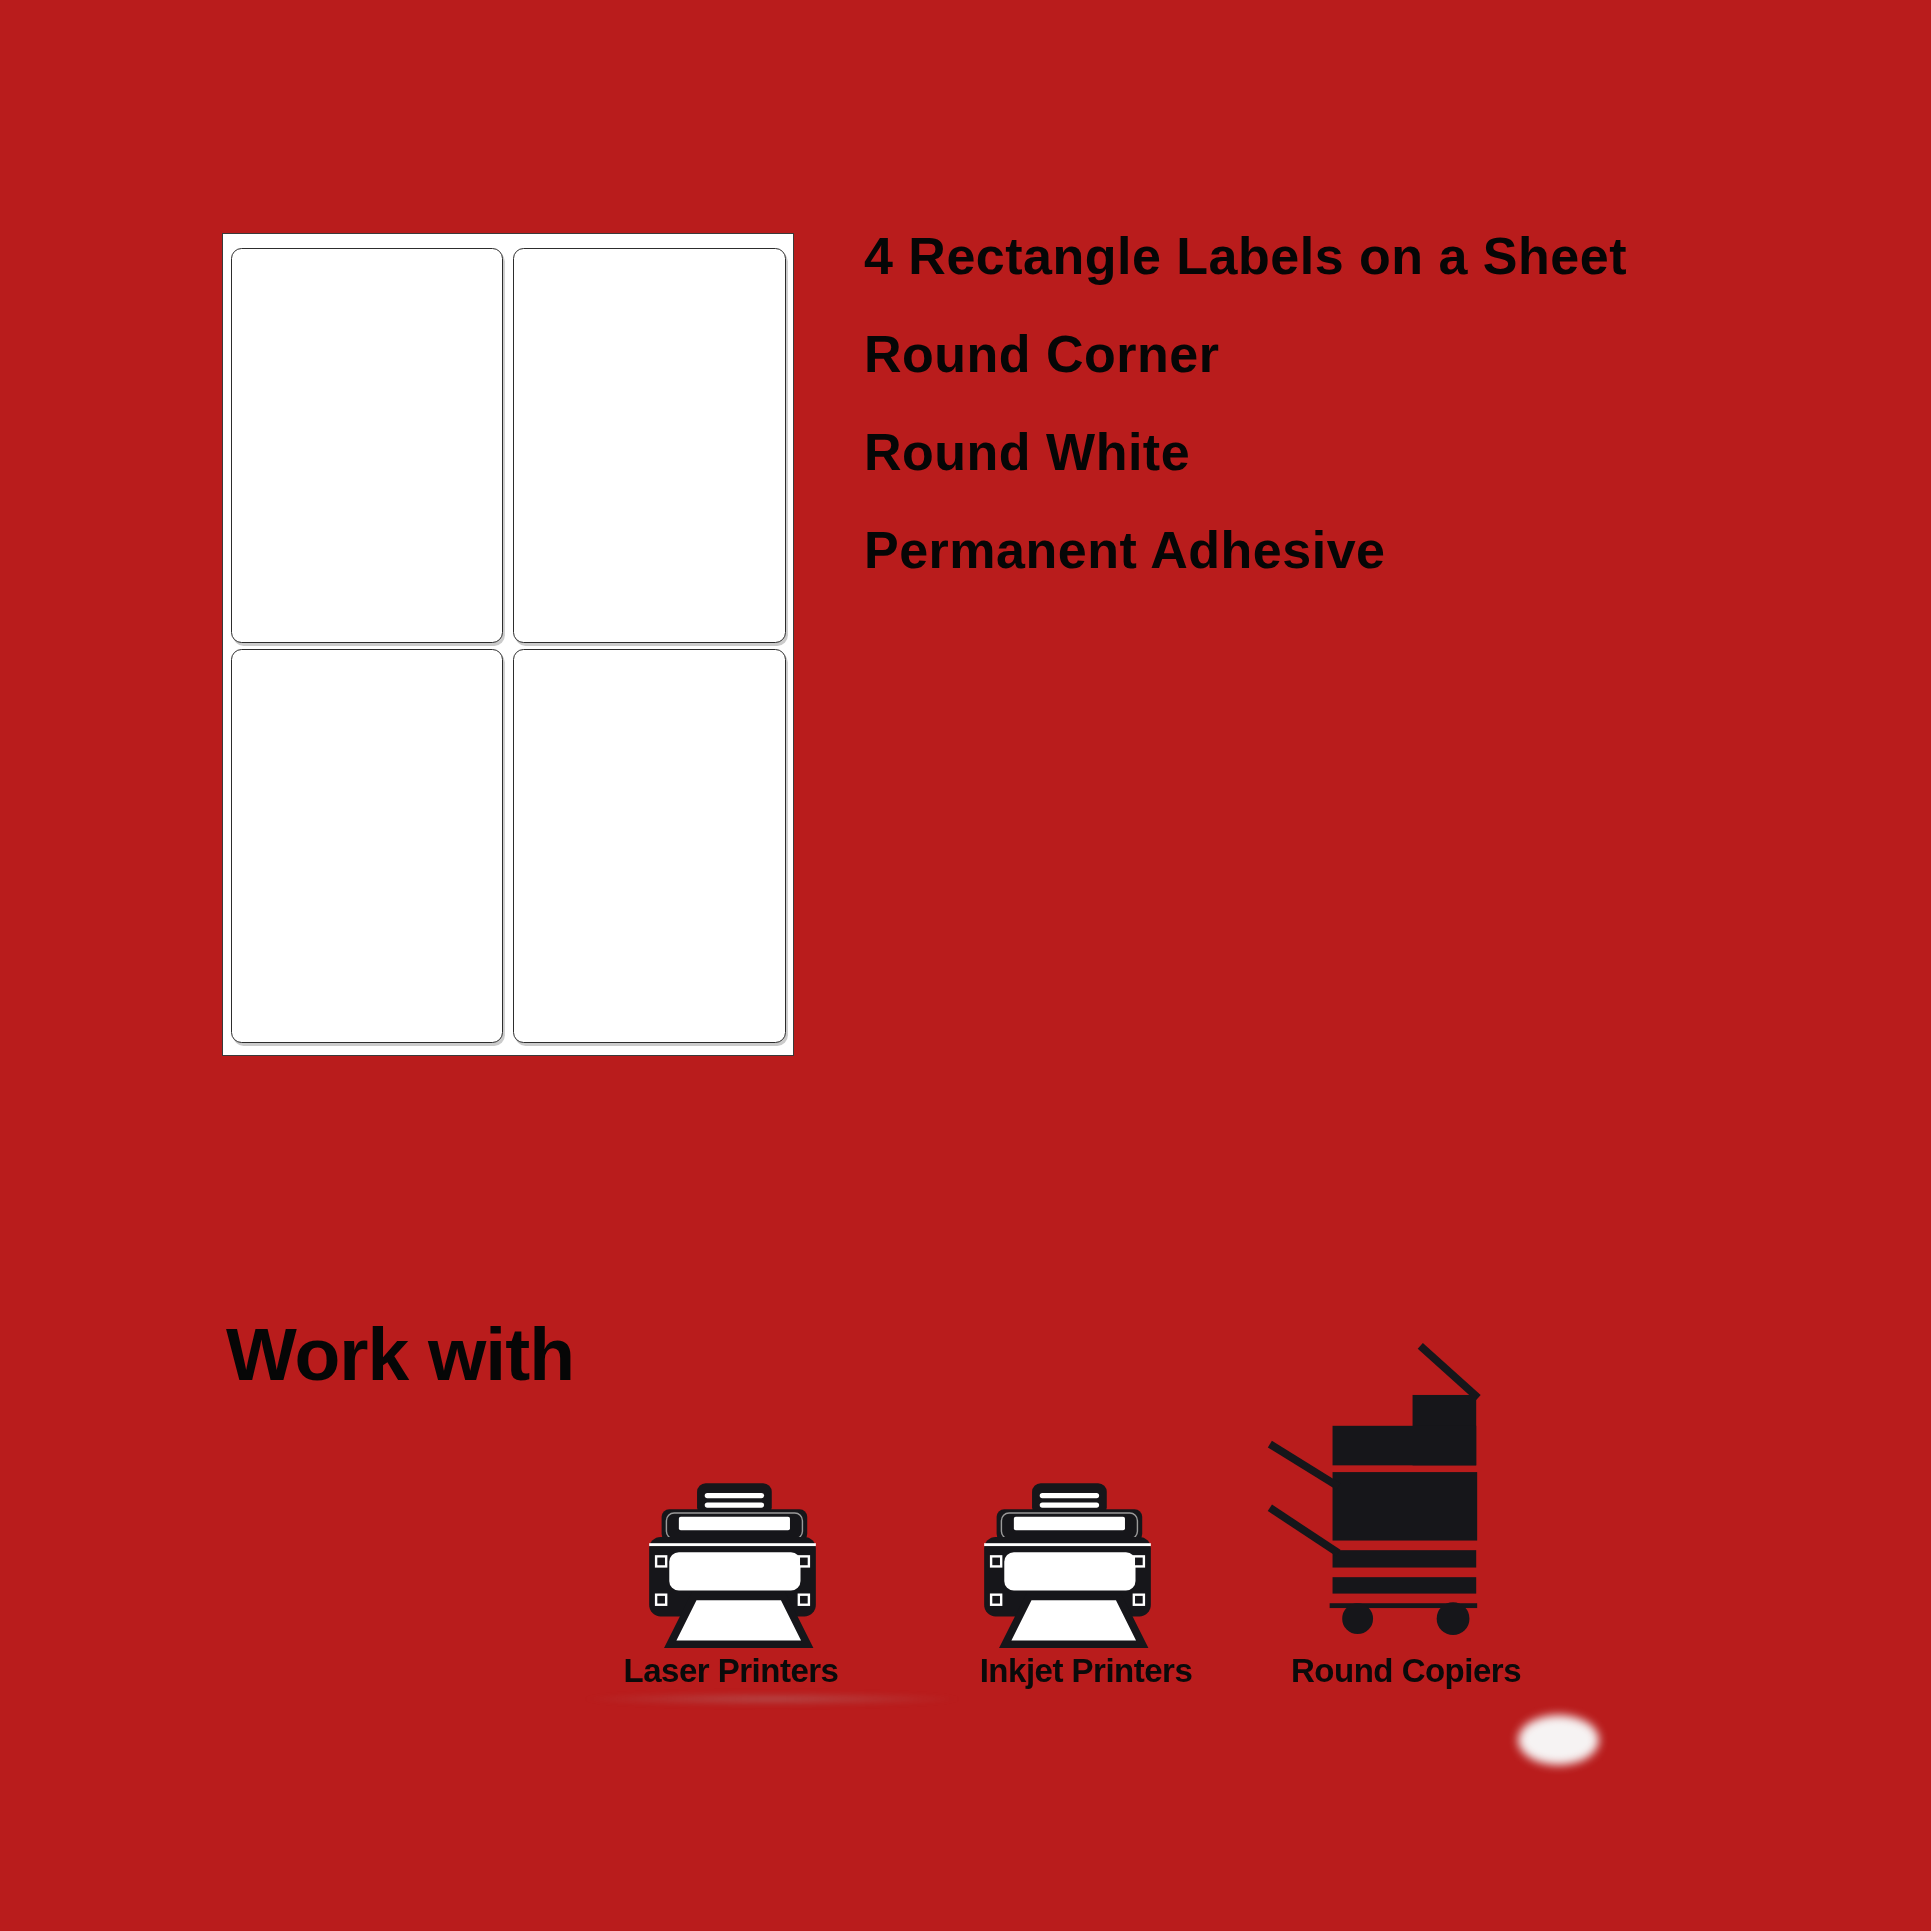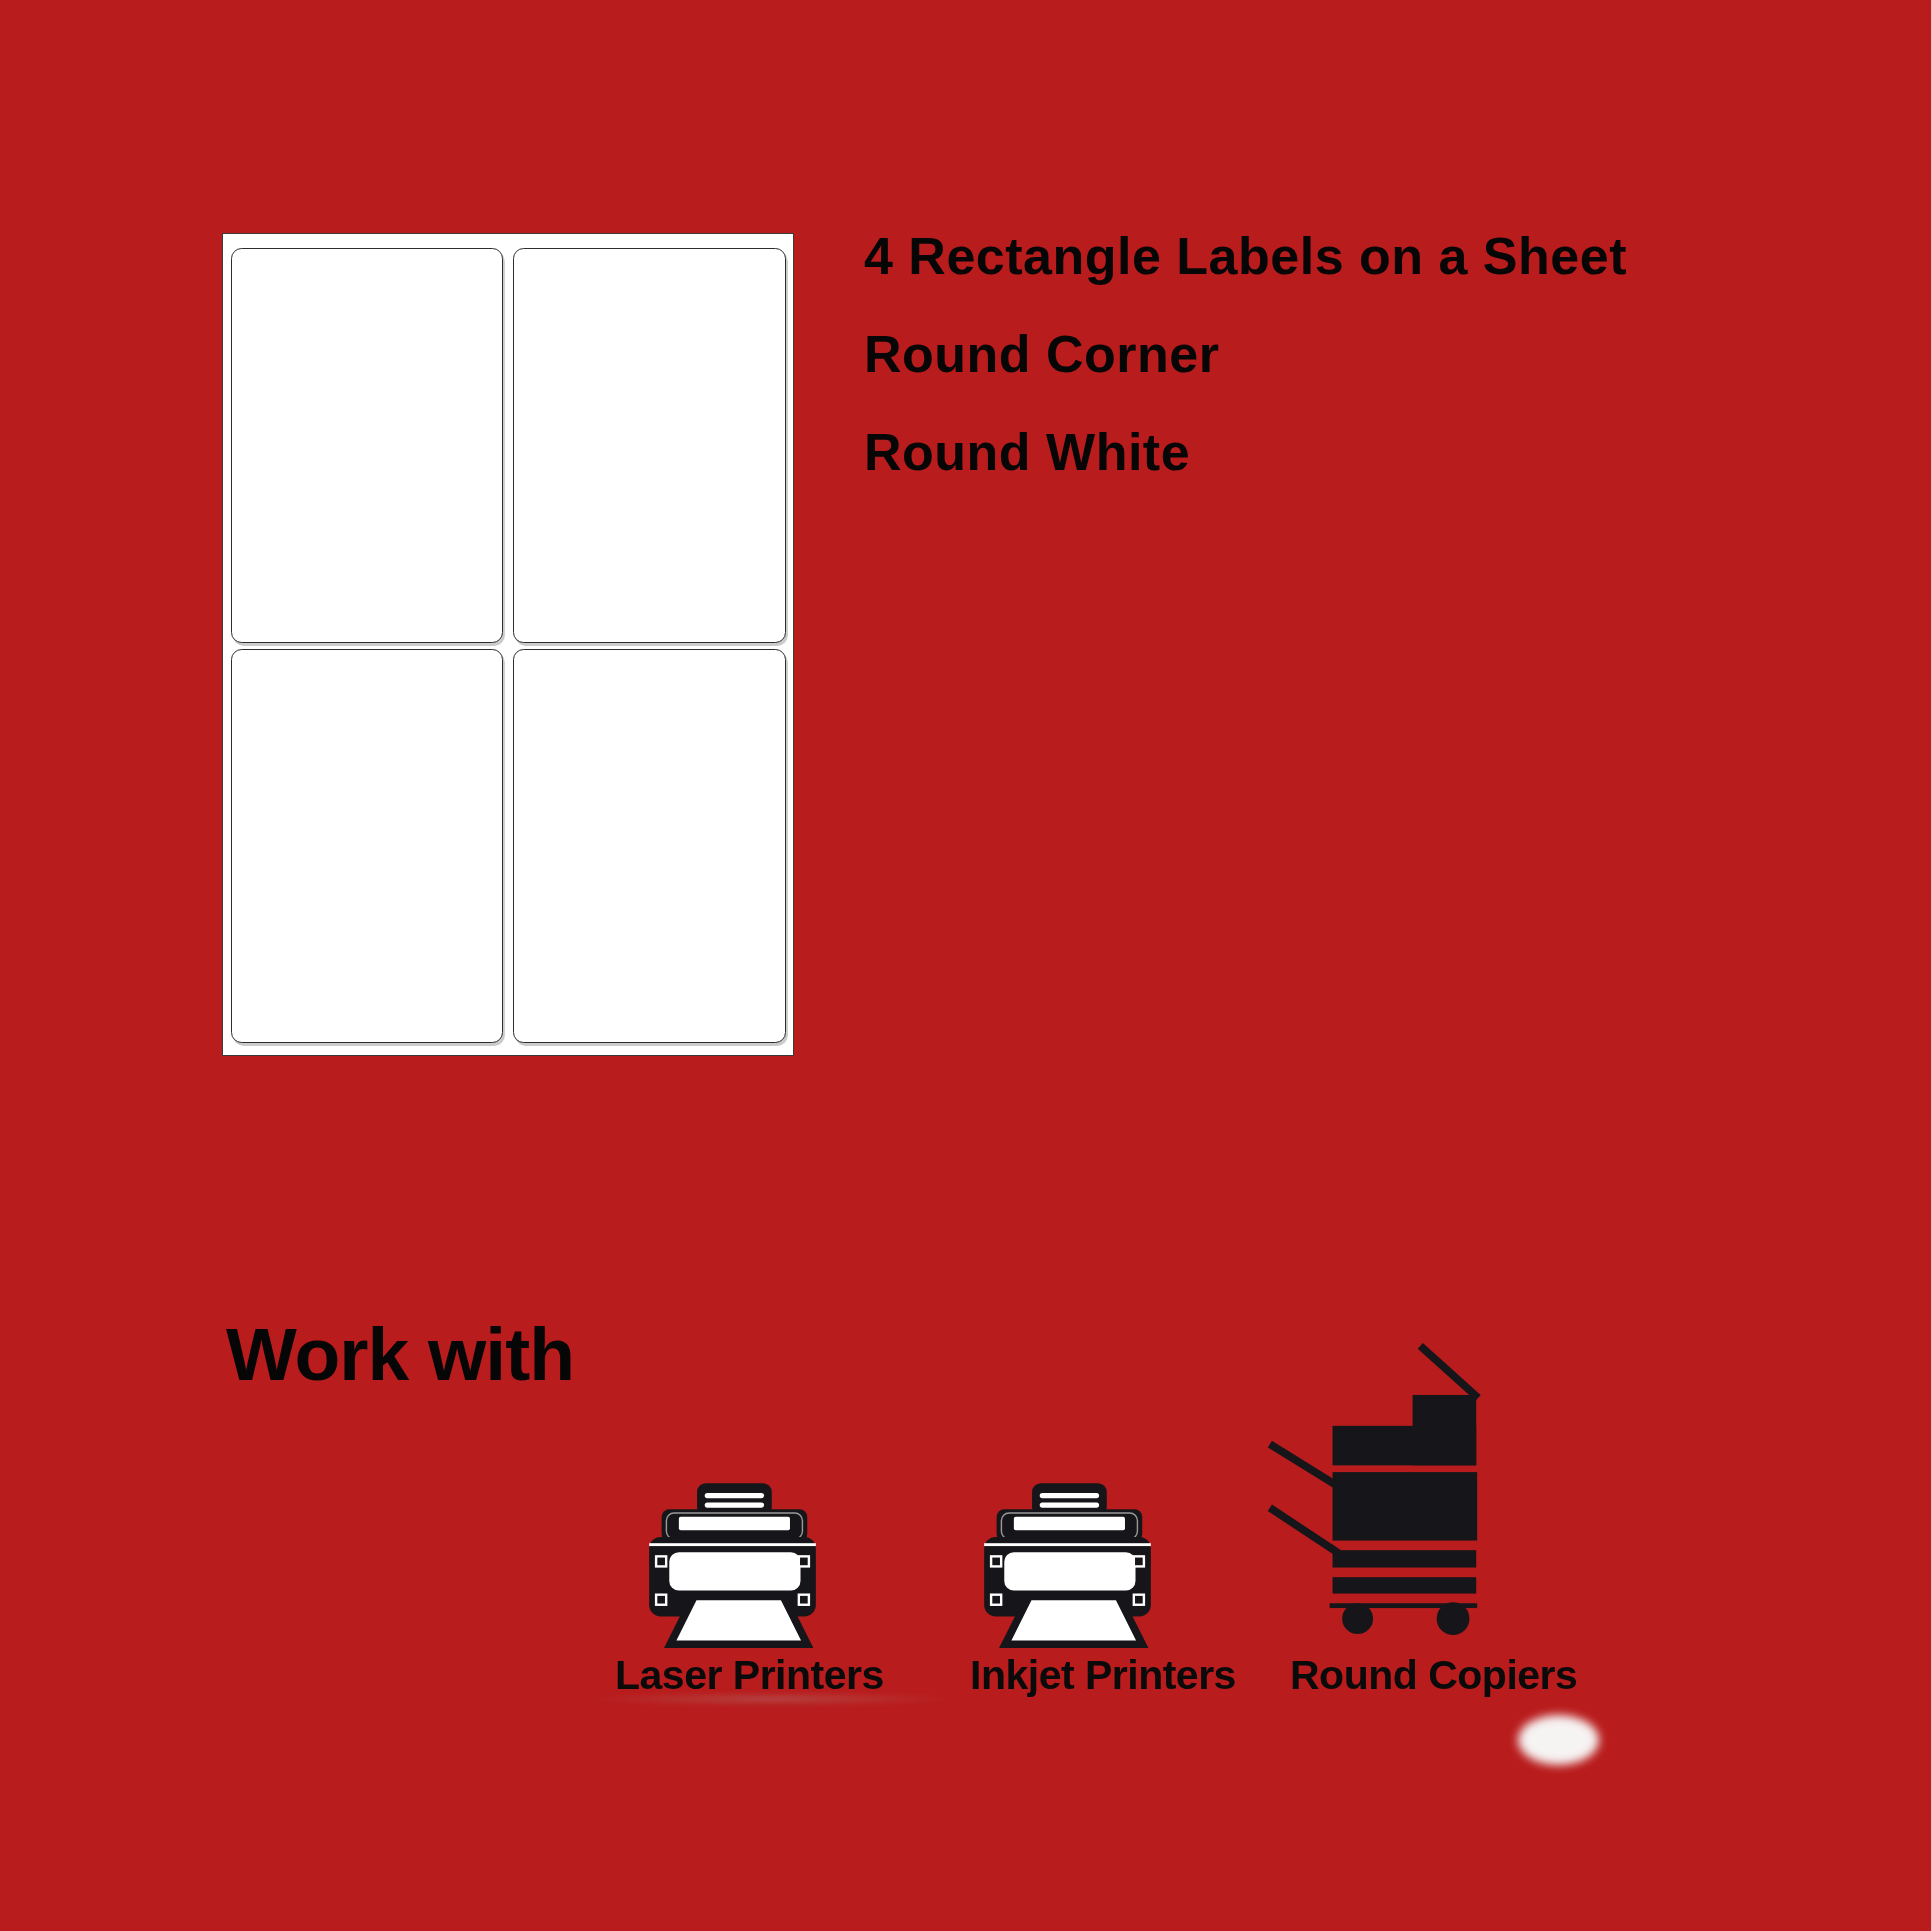--- a/index.html
+++ b/index.html
@@ -72,21 +72,21 @@
     display: block;
   }
   .icon-laser  { left: 649px;  top: 1468px; }
   .icon-inkjet { left: 984px; top: 1468px; }
   .icon-copier { left: 1263px; top: 1340px; }
   .device-label {
     position: absolute;
     top: 1652px;
     width: 232px;
     text-align: center;
-    font-size: 41px;
+    font-size: 33px;
     font-weight: bold;
     color: #0a0a0a;
     white-space: nowrap;
     letter-spacing: -0.5px;
   }
   .lbl-laser  { left: 615px; }
   .lbl-inkjet { left: 970px; }
   .lbl-copier { left: 1290px; }
 
   
@@ -116,20 +116,21 @@
     <div class="label-cell cell-1"></div>
     <div class="label-cell cell-2"></div>
     <div class="label-cell cell-3"></div>
     <div class="label-cell cell-4"></div>
   </div>
 
   <div class="features">
     <div class="feature-line">4 Rectangle Labels on a Sheet</div>
     <div class="feature-line">Round Corner</div>
     <div class="feature-line">Round White</div>
+    <div class="feature-line">Permanent Adhesive</div>
   </div>
 
   <h2 class="work-with">Work with</h2>
 
   <svg class="device-icon icon-laser" width="167" height="182" viewBox="0 0 174 190" aria-hidden="true">
     <rect x="50" y="16" width="78" height="34" rx="9" fill="#16161a"></rect>
     <rect x="58" y="26" width="62" height="5.5" rx="2.75" fill="#ffffff"></rect>
     <rect x="58" y="36" width="62" height="5.5" rx="2.75" fill="#ffffff"></rect>
     <rect x="13" y="43" width="152" height="34" rx="8" fill="#16161a"></rect>
     <rect x="18" y="47" width="142" height="27" rx="8" fill="none" stroke="#9a9a9a" stroke-width="1.5"></rect>

